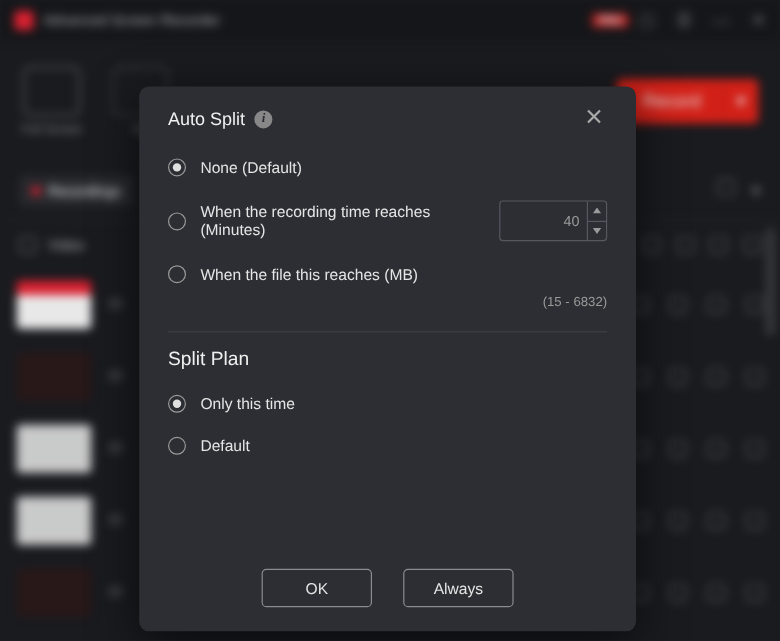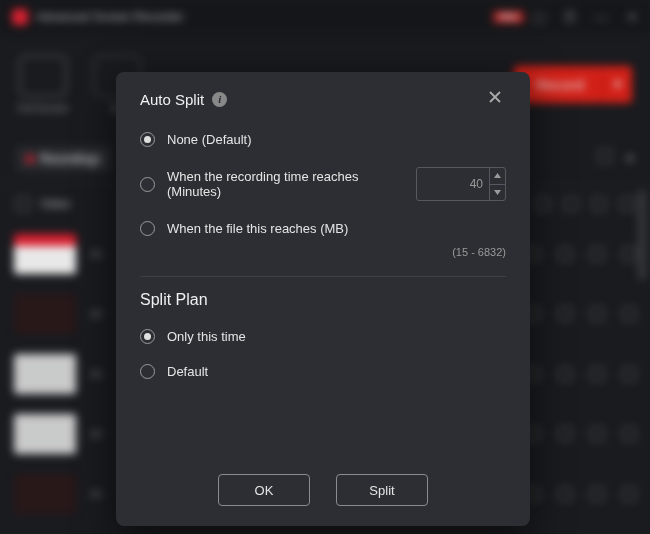--- a/index.html
+++ b/index.html
@@ -337,16 +337,16 @@
       <span class="radio"></span>
       <span class="opt-label">Default</span>
     </div>
   </div>
 
   <div class="modal-footer">
     <div class="btn">
       <span>OK</span>
     </div>
     <div class="btn">
-      <span>Split</span>
+      <span>Always</span>
     </div>
   </div>
 </div>
 
 </body></html>

